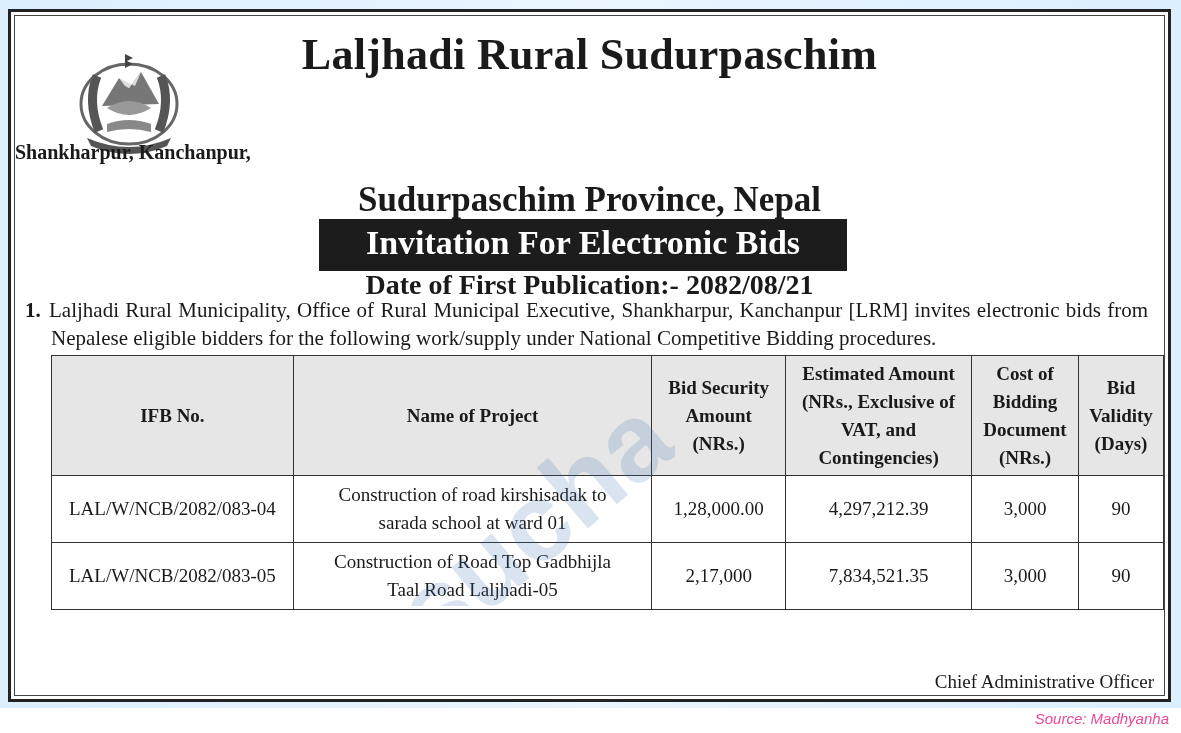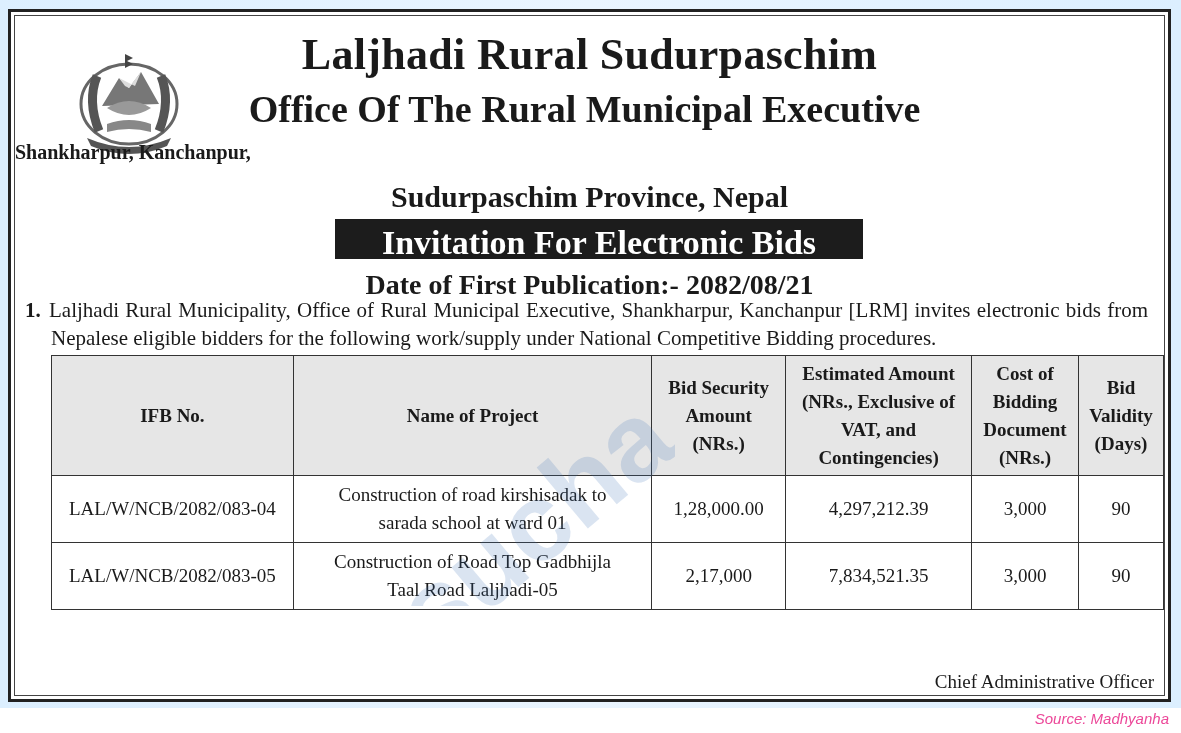--- a/index.html
+++ b/index.html
@@ -34,24 +34,24 @@
   .title-2 {
     position: absolute; left: 170px; right: 180px; top: 71px;
     font-size: 38px; font-weight: bold; text-align: center;
   }
   .title-3 {
     position: absolute; left: 0; right: 0; top: 125px;
     font-size: 20px; font-weight: bold; text-align: left;
   }
   .title-4 {
     position: absolute; left: 0; right: 0; top: 164px;
-    font-size: 30px; font-weight: bold; text-align: center;
+    font-size: 35px; font-weight: bold; text-align: center;
   }
   .banner {
-    position: absolute; left: 320px; top: 203px; width: 528px; height: 40px;
+    position: absolute; left: 304px; top: 203px; width: 528px; height: 52px;
     background: #1c1c1c; color: #fff;
     font-size: 34px; font-weight: bold; text-align: center; line-height: 48px;
   }
   .pub-date {
     position: absolute; left: 0; right: 0; top: 253px;
     font-size: 28px; font-weight: bold; text-align: center;
   }
   .para {
     position: absolute; left: 10px; right: 16px;
     font-size: 21px; line-height: 28px; text-align: justify;
@@ -104,21 +104,20 @@
       <path d="M94 30 Q104 55 92 85" stroke="#555" stroke-width="9" fill="none"></path>
       <path d="M35 60 L52 32 L62 42 L74 26 L92 58 Z" fill="#777"></path>
       <path d="M52 32 L58 40 L62 42 L66 36 L74 26 L68 40 Z" fill="#ddd"></path>
       <path d="M40 62 Q62 48 84 62 Q62 76 40 62 Z" fill="#999"></path>
       <path d="M58 8 L58 22 L66 18 L60 15 L66 12 Z" fill="#444"></path>
       <path d="M20 92 Q62 110 104 92 L100 100 Q62 116 24 100 Z" fill="#555"></path>
       <path d="M40 78 Q62 70 84 78 L84 86 Q62 80 40 86 Z" fill="#888"></path>
     </svg>
 
     <div class="title-1">Laljhadi Rural Sudurpaschim</div>
-    <div class="title-2">Office Of The Rural Municipal Executive</div>
     <div class="title-3">Shankharpur, Kanchanpur,</div>
     <div class="title-4">Sudurpaschim Province, Nepal</div>
 
     <div class="banner">Invitation For Electronic Bids</div>
     <div class="pub-date">Date of First Publication:- 2082/08/21</div>
 
     <div class="para para-1">
       <div class="justify-line">
         <span class="num">1.</span><span>Laljhadi Rural Municipality, Office of Rural Municipal Executive, Shankharpur, Kanchanpur [LRM] invites electronic bids from</span>
       </div>

